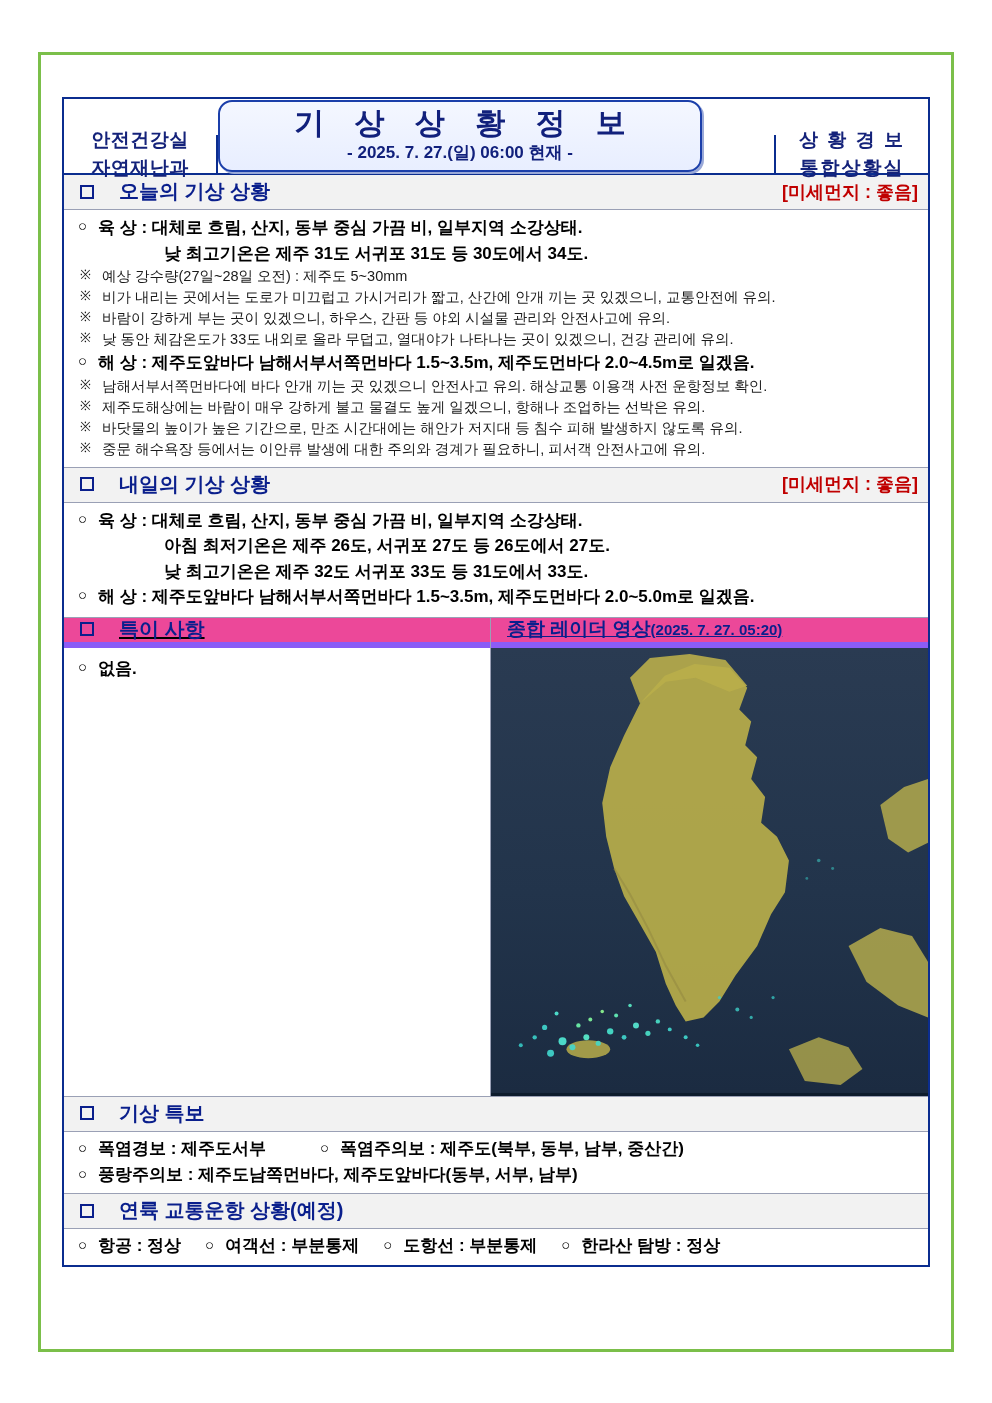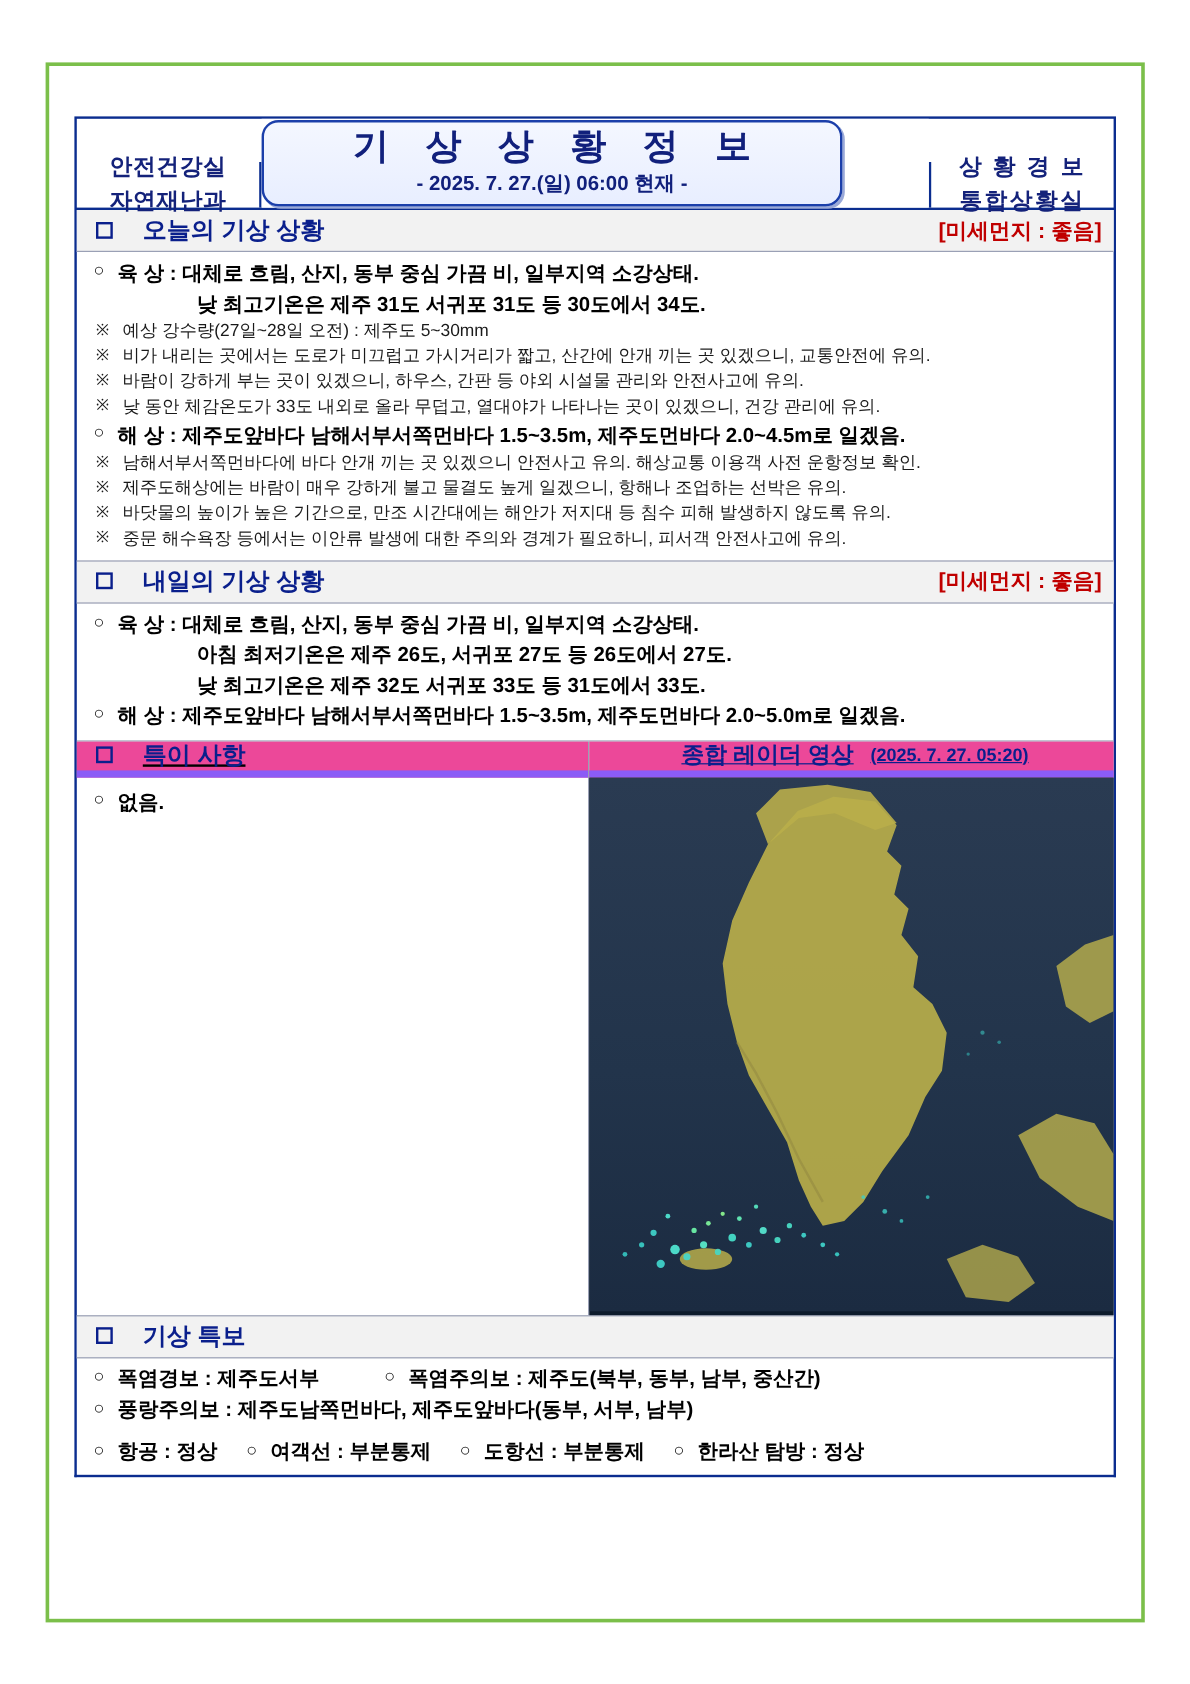--- a/index.html
+++ b/index.html
@@ -188,25 +188,24 @@
     background: #ec4899;
     border-bottom: 6px solid #8b5cf6;
     padding: 3px 10px 4px 16px;
     height: 30px;
     box-sizing: border-box;
     display: flex;
     align-items: center;
     text-decoration: underline;
   }
   .radar-head {
-    justify-content: center;
+    justify-content: flex-start;
     font-size: 19px;
     font-weight: bold;
     color: #0a1f8c;
-    gap: 14px;
   }
   .radar-head .stamp {
     font-size: 15px;
     font-weight: bold;
     color: #0a1f8c;
   }
   .mid-left-body {
     height: 448px;
     padding: 8px 12px;
     box-sizing: border-box;
@@ -460,20 +459,26 @@
           <div class="cell-gap"></div>
           <div class="marker">○</div>
           <div>폭염주의보 : 제주도(북부, 동부, 남부, 중산간)</div>
         </div>
         <div class="inline-row">
           <div class="marker">○</div>
           <div>풍랑주의보 : 제주도남쪽먼바다, 제주도앞바다(동부, 서부, 남부)</div>
         </div>
       </div>
 
+      <div class="bot-head">
+        <div class="sec-title">
+          <span class="chk"></span>
+          <span>연륙 교통운항 상황(예정)</span>
+        </div>
+      </div>
       <div class="bot-body">
         <div class="inline-row">
           <div class="marker">○</div>
           <div>항공 : 정상</div>
           <div class="cell-gap-sm"></div>
           <div class="marker">○</div>
           <div>여객선 : 부분통제</div>
           <div class="cell-gap-sm"></div>
           <div class="marker">○</div>
           <div>도항선 : 부분통제</div>

